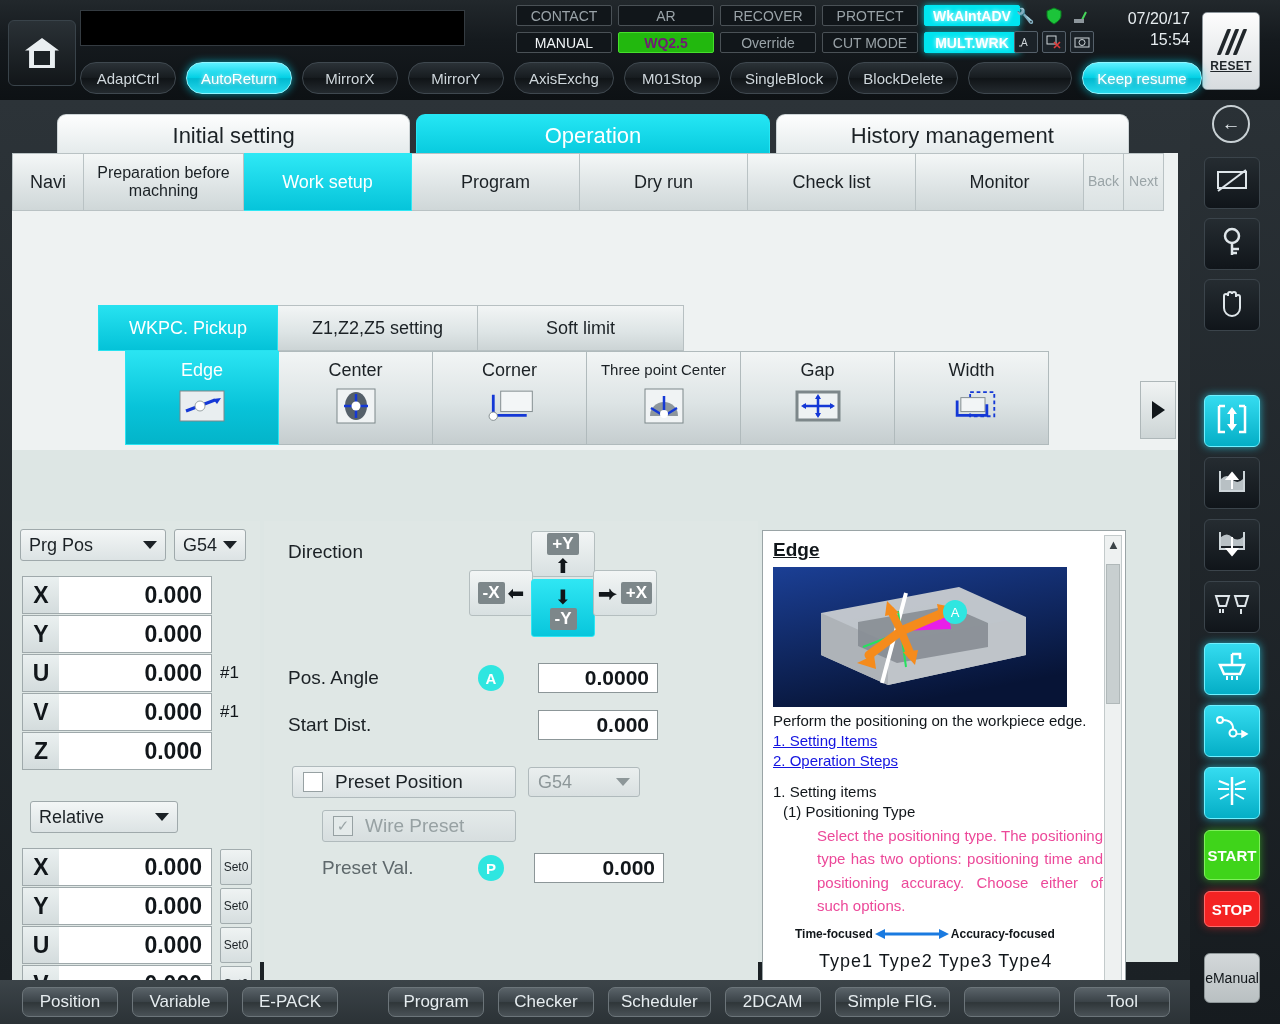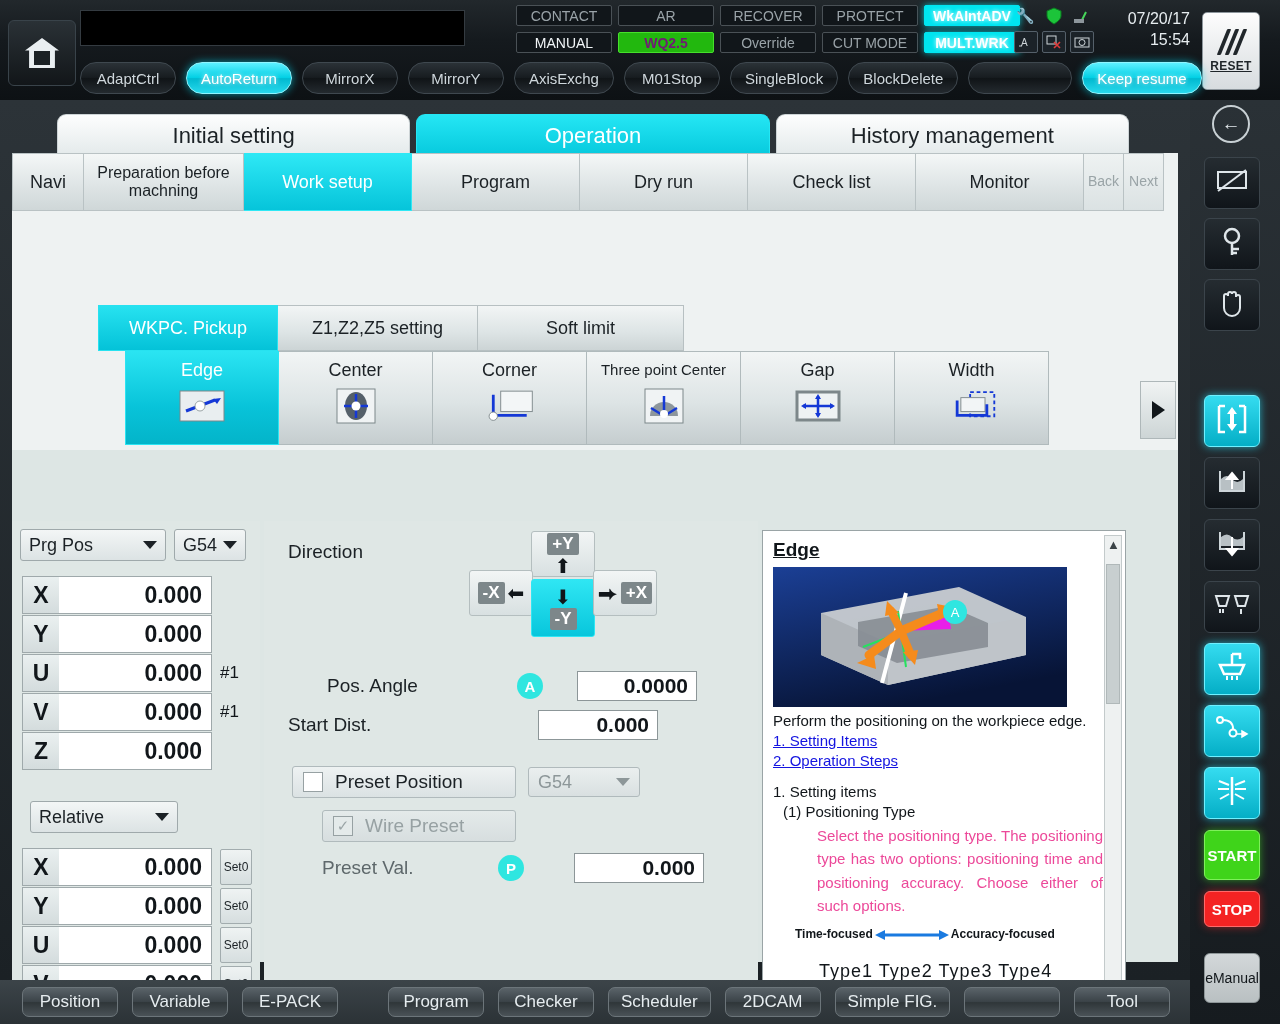--- a/index.html
+++ b/index.html
@@ -160,21 +160,21 @@
   
   .help{position:absolute;left:762px;top:430px;width:364px;height:524px;background:#fff;border:1px solid #9aa4a6;}
   .help-in{position:absolute;left:10px;top:8px;width:330px;height:506px;overflow:hidden;}
   .help-title{font-size:19px;font-weight:bold;color:#11161a;text-decoration:underline;margin-bottom:6px;}
   .help-img{width:294px;height:140px;position:relative;overflow:hidden;
      background:linear-gradient(160deg,#12307e 0%,#0a1c52 55%,#071438 100%);}
   .help-p{font-size:15px;color:#11161a;margin-top:5px;}
   .help-link{font-size:15px;color:#1414e0;text-decoration:underline;display:block;margin-top:3px;}
   .help-h{font-size:15px;color:#11161a;margin-top:14px;}
   .help-body{font-size:15px;color:#ec4899;text-align:justify;line-height:1.55;margin-left:44px;margin-top:4px;}
-  .tf-row{display:flex;align-items:flex-end;margin:10px 0 20px 22px;font-size:12px;font-weight:bold;color:#11161a;}
+  .tf-row{display:flex;align-items:center;margin:10px 0 10px 22px;font-size:12px;font-weight:bold;color:#11161a;}
   .tf-arrow{width:78px;height:12px;position:relative;}
   .types{font-size:18px;color:#11161a;margin-left:46px;letter-spacing:1px;}
   .hscroll{position:absolute;right:3px;top:4px;width:18px;height:510px;background:#eef1f1;border:1px solid #c3cacb;}
   .hthumb{position:absolute;left:1px;top:28px;width:14px;height:140px;background:#c8cfd0;border:1px solid #b0b8b9;}
   .hcar{position:absolute;left:2px;width:13px;height:13px;color:#3b4347;font-size:13px;text-align:center;line-height:13px;}
 
   
   .side{position:absolute;left:1190px;top:100px;width:90px;height:924px;
      background:linear-gradient(180deg,#2a3136,#161b1f);}
   .circ-back{position:absolute;left:1212px;top:105px;width:38px;height:38px;border-radius:50%;
@@ -501,21 +501,21 @@
         <div class="dirbtn sel" style="left:62px;top:48px;width:64px;height:58px;flex-direction:column;gap:1px;">
           <span class="arw">⬇</span>
           <span class="dirtag">-Y</span>
         </div>
         <div class="dirbtn" style="left:124px;top:39px;width:64px;height:46px;">
           <span class="arw">⮕</span>
           <span class="dirtag">+X</span>
         </div>
       </div>
 
-      <div class="frow" style="left:24px;top:150px;width:460px;margin-left:39px;">
+      <div class="frow" style="left:24px;top:142px;width:460px;">
         <div class="lbl" style="width:190px">Pos. Angle</div>
         <div class="badge">A</div>
         <div class="txtin" style="width:120px;margin-left:34px">0.0000</div>
       </div>
 
       <div class="frow" style="left:24px;top:189px;width:460px;">
         <div class="lbl" style="width:190px">Start Dist.</div>
         <div style="width:26px"></div>
         <div class="txtin" style="width:120px;margin-left:34px">0.000</div>
       </div>
@@ -531,21 +531,21 @@
         </div>
       </div>
 
       <div class="frow" style="left:58px;top:289px;">
         <div class="chkbtn dis" style="width:194px">
           <span class="cbox dis">✓</span>
           <span>Wire Preset</span>
         </div>
       </div>
 
-      <div class="frow" style="left:58px;top:332px;width:420px;gap:20px;">
+      <div class="frow" style="left:58px;top:332px;width:420px;">
         <div class="lbl" style="width:156px;color:#5e686b">Preset Val.</div>
         <div class="badge">
             <span>P</span>
           </div>
         <div class="txtin" style="width:130px;margin-left:30px">0.000</div>
       </div>
 
       <div style="position:absolute;left:0;top:466px;width:494px;height:1px;background:#b3bdbd"></div>
 
       <div class="frow" style="left:24px;top:480px;gap:22px;">

